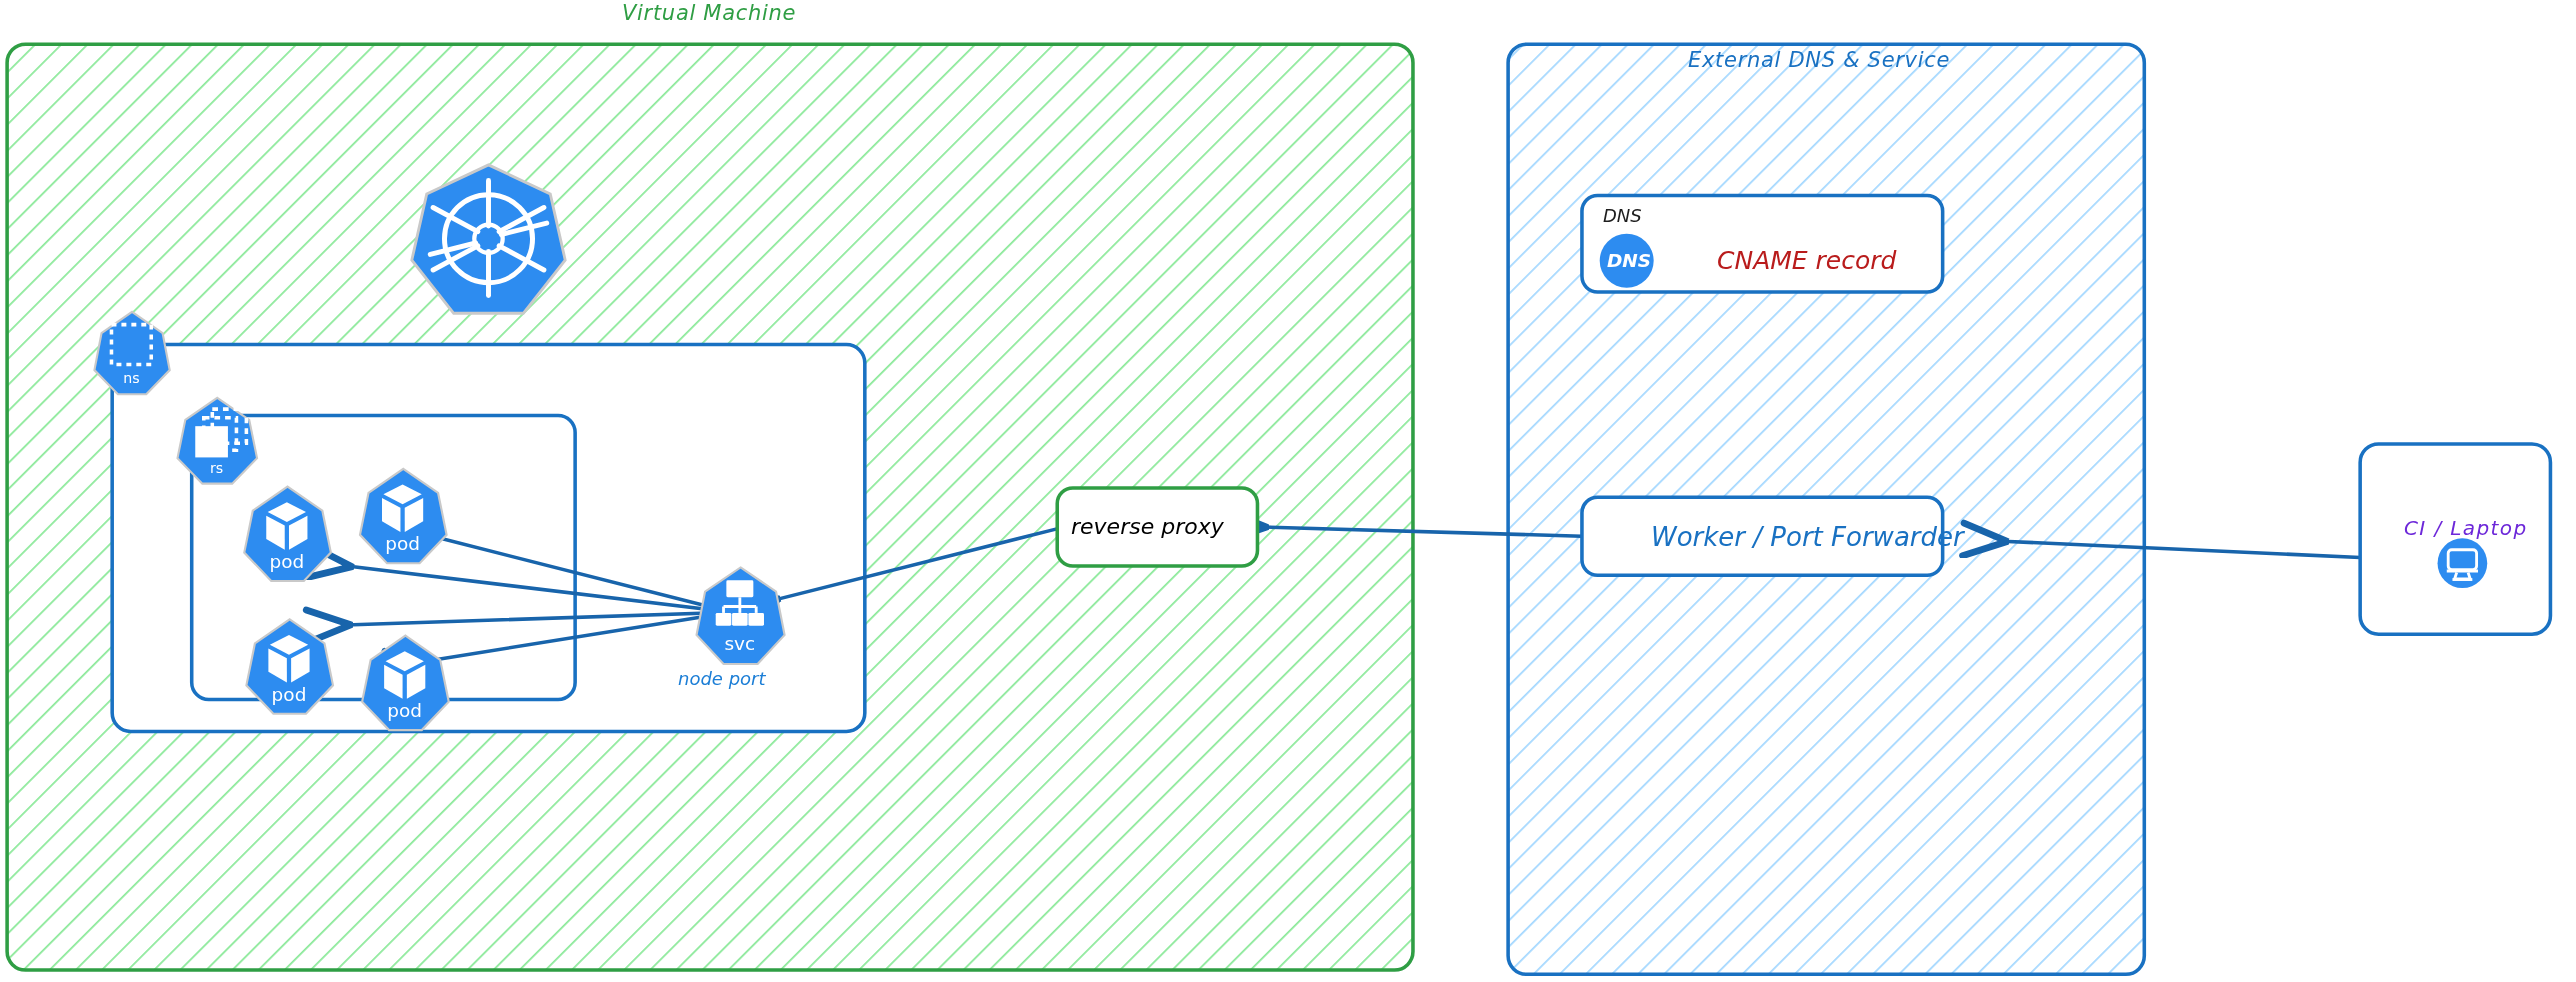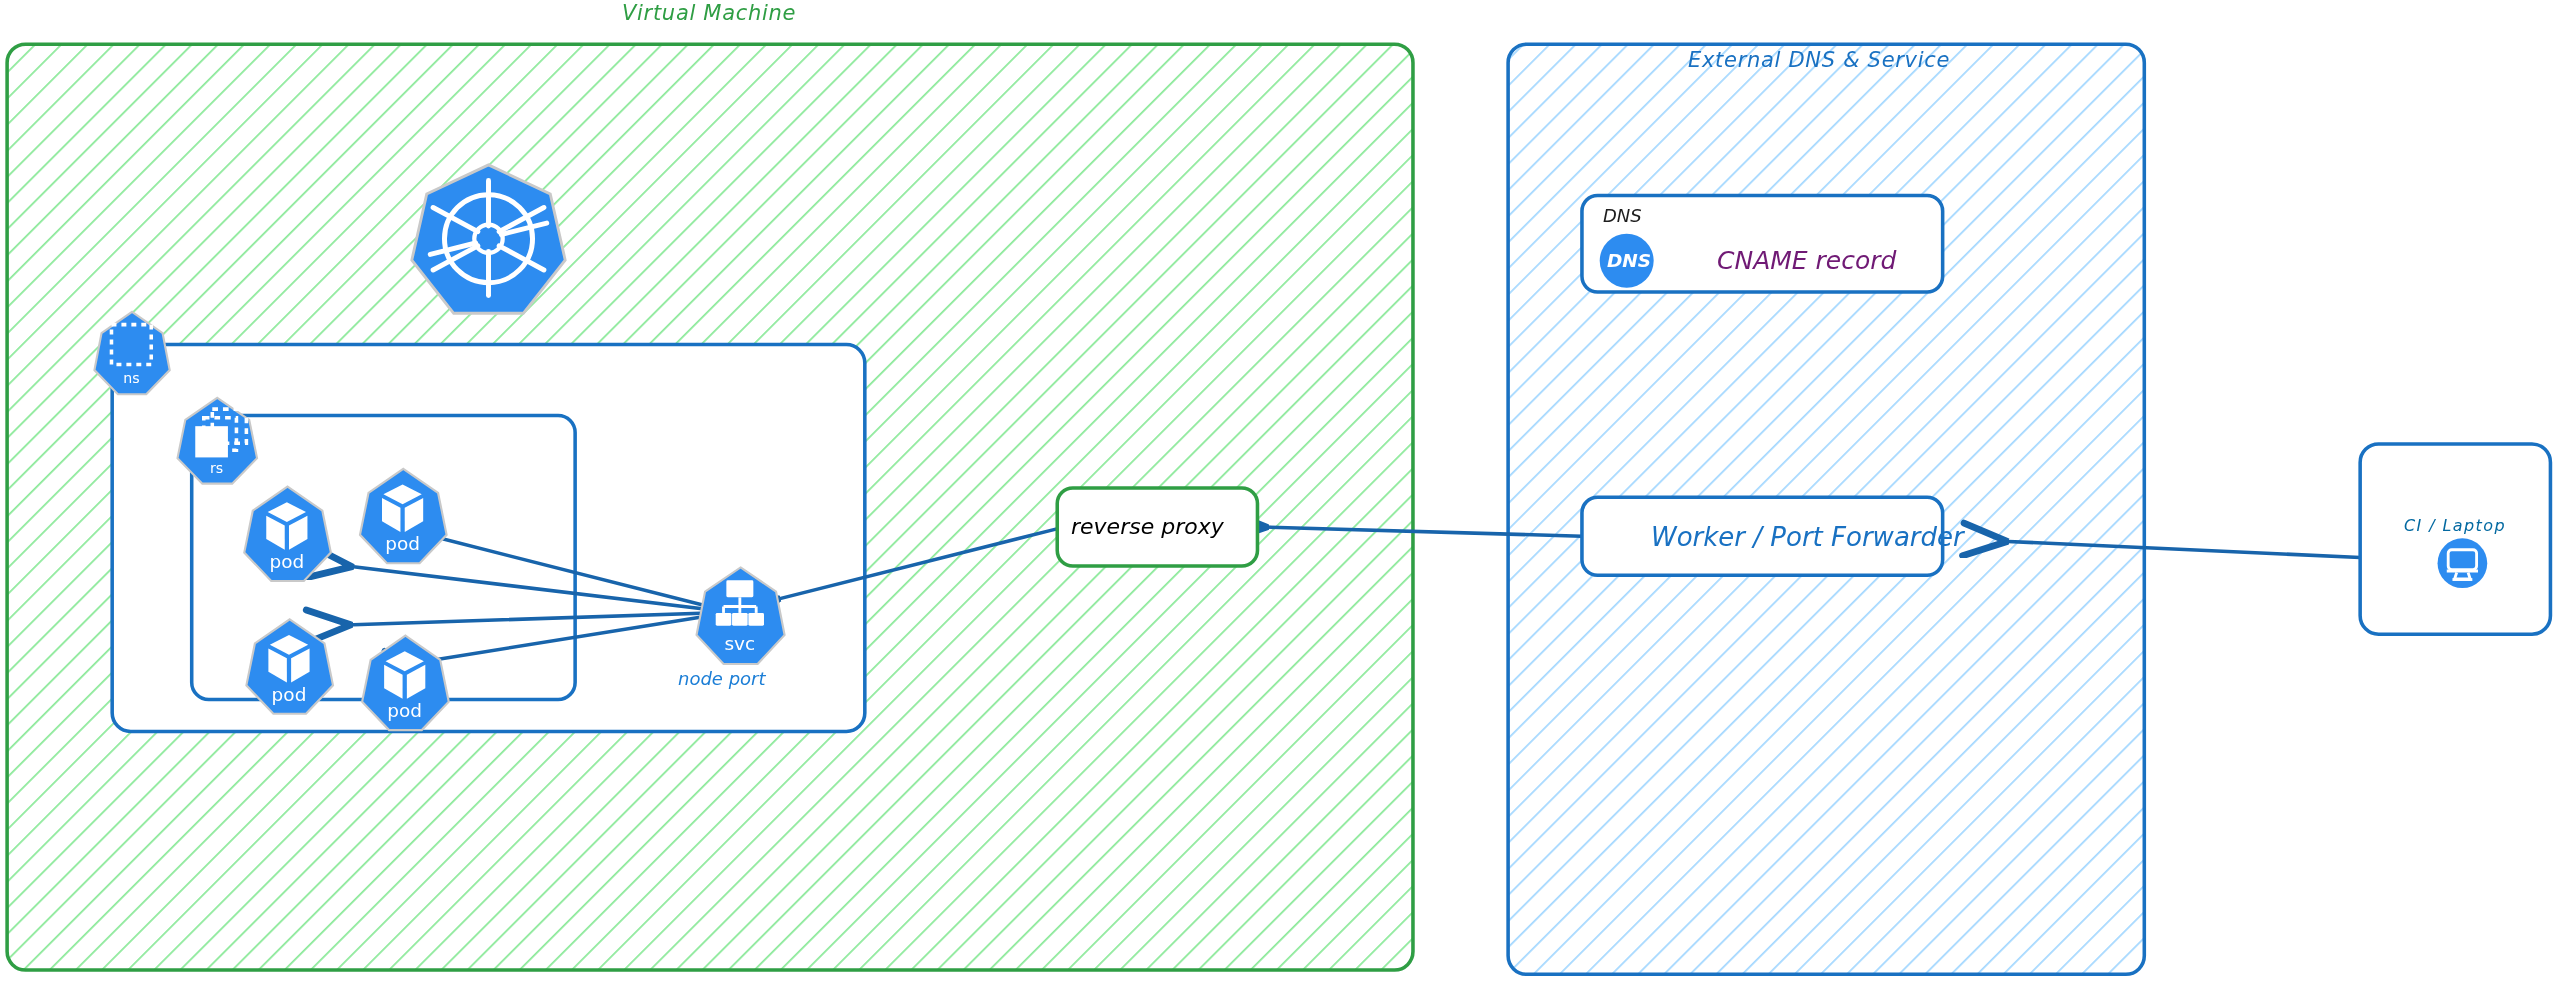--- a/index.html
+++ b/index.html
@@ -10,25 +10,25 @@
   #stage{position:absolute;left:0;top:0;width:2576px;height:983px;}
   svg#canvas{position:absolute;left:0;top:0;width:2576px;height:983px;}
 
   .lbl{position:absolute;white-space:nowrap;line-height:1;
        font-family:"DejaVu Sans","Liberation Sans",sans-serif;font-style:italic;}
 
   .title-vm{color:#2f9e44;font-size:21px;letter-spacing:0.7px;}
   .title-ext{color:#1971c2;font-size:21px;letter-spacing:0.7px;}
 
   .rp-text{color:#000000;font-size:22px;}
-  .cname-text{color:#701a75;font-size:25px;}
+  .cname-text{color:#b91c1c;font-size:25px;}
   .dns-cap{color:#1e1e1e;font-size:18px;}
   .dns-badge-text{color:#ffffff;font-size:18.5px;font-weight:600;}
   .worker-text{color:#1971c2;font-size:26px;}
-  .ci-text{color:#0369a1;font-size:16px;letter-spacing:1.4px;}
+  .ci-text{color:#6d28d9;font-size:20px;letter-spacing:1.4px;}
   .nodeport-text{color:#1c7ed6;font-size:18px;}
 
   .k8s-cap{fill:#ffffff;font-size:26px;font-family:"DejaVu Sans","Liberation Sans",sans-serif;}
   .k8s-cap-sm{fill:#ffffff;font-size:20px;font-family:"DejaVu Sans","Liberation Sans",sans-serif;}
 </style>
 </head>
 <body>
 
 <div id="stage">
 

